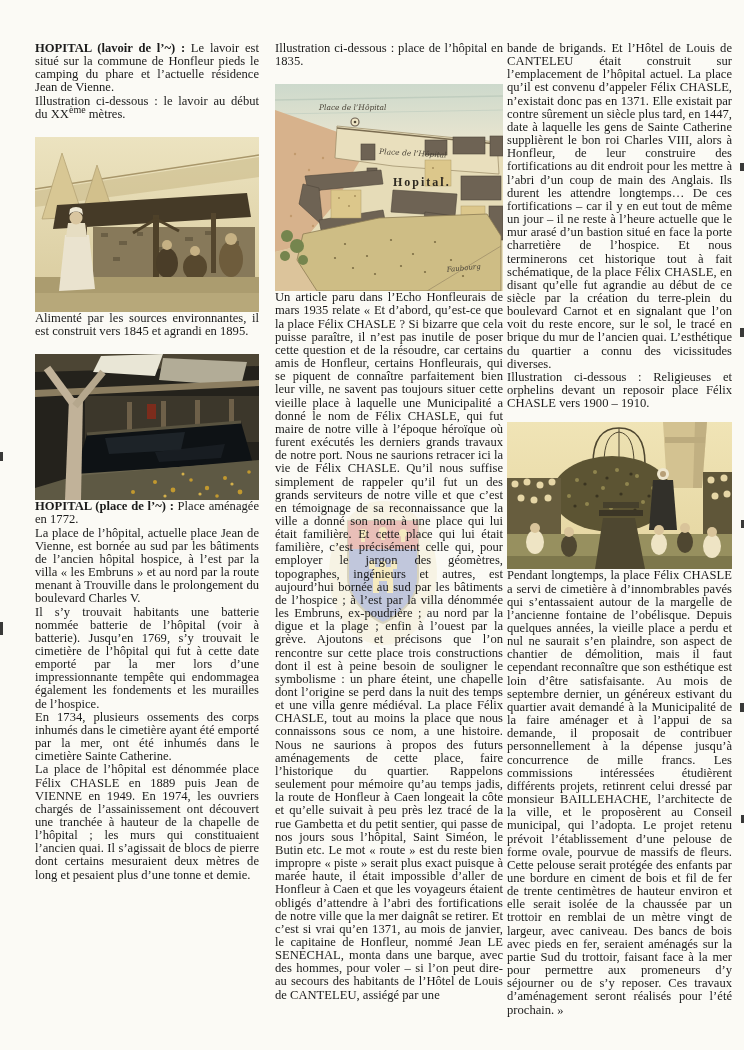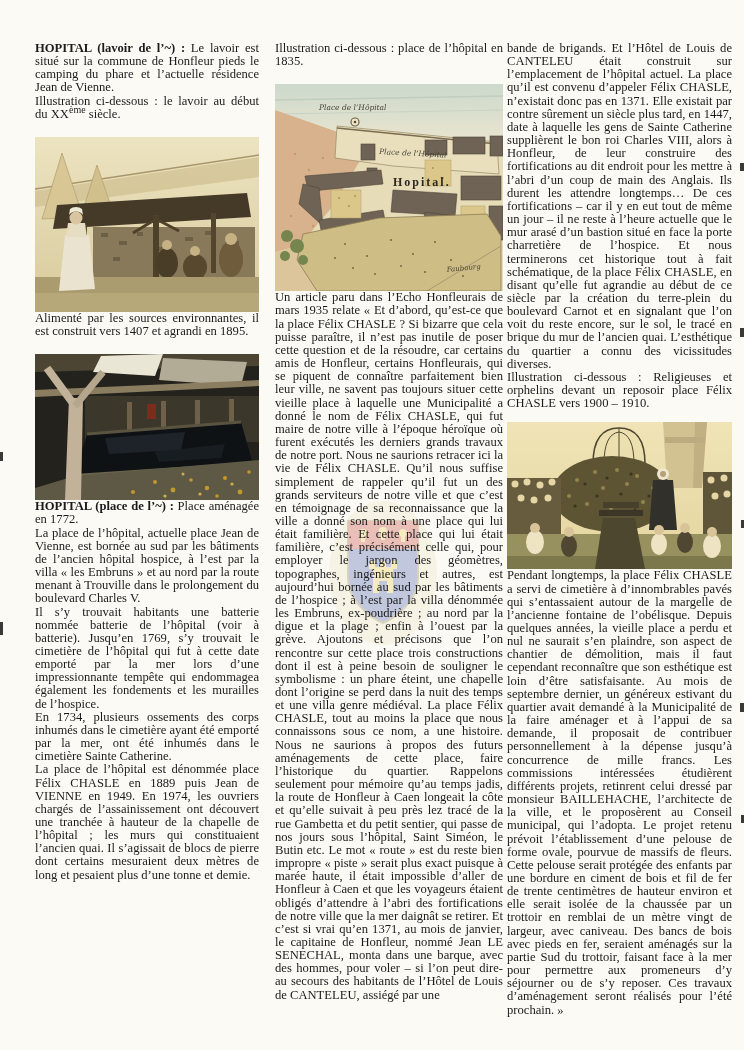--- a/index.html
+++ b/index.html
@@ -67,21 +67,21 @@
 <div class="scan-mark sm-l2"></div>
 <div class="scan-mark sm-r1"></div>
 <div class="scan-mark sm-r2"></div>
 <div class="scan-mark sm-r3"></div>
 <div class="scan-mark sm-r4"></div>
 <div class="scan-mark sm-r5"></div>
 
 <div class="col col-left">
   <p><span class="term">HOPITAL (lavoir de l’~) :</span><span> Le lavoir est situé sur la commune de Honfleur pieds le camping du phare et l’actuelle résidence Jean de Vienne.</span></p>
 
-  <p class="mt12"><span>Illustration ci-dessous : le lavoir au début du XX</span><sup>ème</sup><span> siècle.</span></p>
+  <p class="mt12"><span>Illustration ci-dessous : le lavoir au début du XX</span><sup>ème</sup><span> mètres.</span></p>
 
   <svg class="illus mt16" width="224" height="175" viewBox="0 0 224 175">
     <defs>
       <linearGradient id="p1sky" x1="0" y1="0" x2="0" y2="1">
         <stop offset="0" stop-color="#ece3c0"></stop>
           <stop offset="1" stop-color="#d8ca9c"></stop>
       </linearGradient>
     </defs>
     <rect width="224" height="175" fill="url(#p1sky)"></rect>
     <polygon points="0,54 224,20 224,40 0,70" fill="#cdbd8e" opacity="0.65"></polygon>
@@ -113,21 +113,21 @@
     <ellipse cx="196" cy="122" rx="12" ry="18" fill="#6e5c3c"></ellipse>
     <circle cx="196" cy="102" r="6" fill="#c6b184"></circle>
     <rect y="140" width="224" height="35" fill="#ab9c6f"></rect>
     <rect y="156" width="224" height="19" fill="#b7a87a"></rect>
     <polygon points="30,98 54,98 60,152 24,154" fill="#eae3cf"></polygon>
     <polygon points="33,86 50,86 52,100 31,100" fill="#e6ddc2"></polygon>
     <circle cx="41" cy="81" r="6.5" fill="#d9c6a0"></circle>
     <path d="M34,78 a8,7 0 0 1 14,0 l-1,-6 a8,6 0 0 0 -12,0 Z" fill="#efe9d6"></path>
   </svg>
 
-  <p class="mt20">Alimenté par les sources environnantes, il est construit vers 1407 et agrandi en 1895.</p>
+  <p class="mt20">Alimenté par les sources environnantes, il est construit vers 1845 et agrandi en 1895.</p>
 
   <svg class="illus mt16" width="224" height="146" viewBox="0 0 224 146">
     <rect width="224" height="146" fill="#24221c"></rect>
     <polygon points="0,0 224,0 224,12 0,18" fill="#4c4534"></polygon>
     <polygon points="66,2 128,0 120,22 58,18" fill="#e9e6d6"></polygon>
     <polygon points="128,4 212,8 206,32 124,26" fill="#b2ac97"></polygon>
     <polygon points="0,36 224,26 224,32 0,43" fill="#8b7d60"></polygon>
     <rect x="50" y="42" width="174" height="46" fill="#3c372b"></rect>
     <g fill="#6e6049">
       <rect x="92" y="48" width="5" height="36"></rect>

